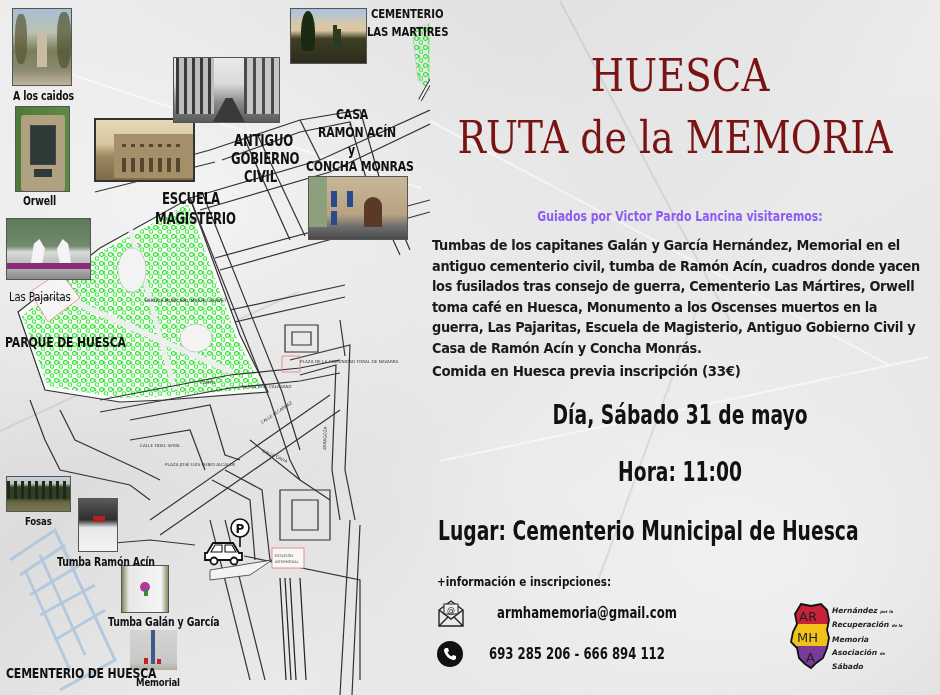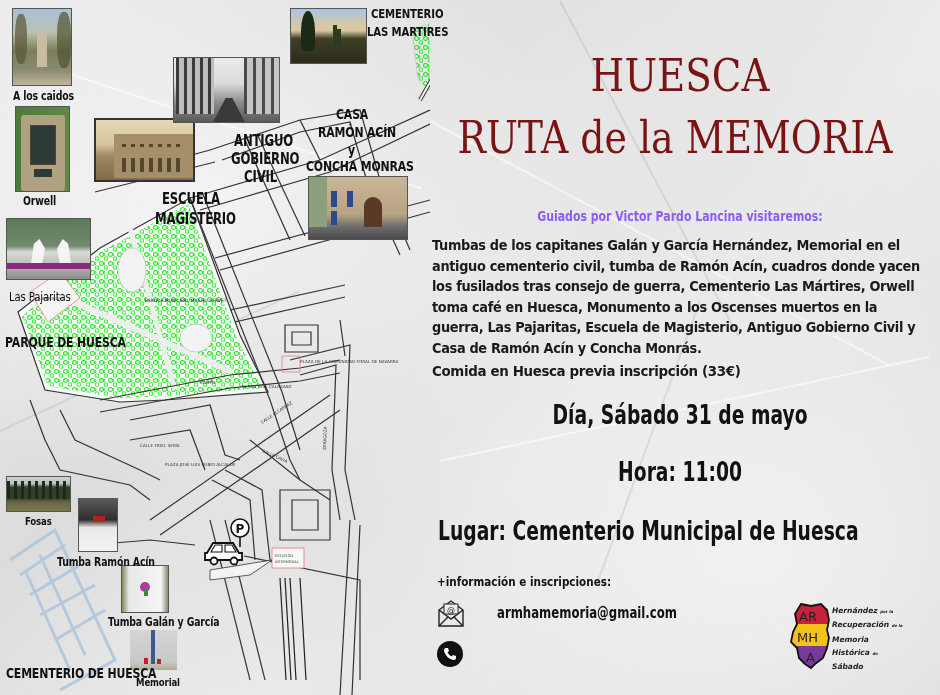--- a/index.html
+++ b/index.html
@@ -281,20 +281,21 @@
     <text x="10" y="14.5" font-size="8" fill="#222" font-family="DejaVu Sans, sans-serif">@</text>
   </svg>
   <div class="txt" style="margin-left:32px;"><span>armhamemoria@gmail.com</span></div>
 </div>
 
 <div class="contact" style="top:641px;">
   <svg width="26" height="26" viewBox="0 0 26 26">
     <circle cx="13" cy="13" r="13" fill="#111"></circle>
     <path d="M8.5 7 L11 7 L12 10 L10.5 11.5 Q12 14.5 14.5 15.5 L16 14 L19 15 L19 17.5 Q18 19.5 16 19 Q9 17 7 10 Q6.5 8 8.5 7 Z" fill="#fff"></path>
   </svg>
+  <div class="txt" style="margin-left:26px;"><span>693 285 206 - 666 894 112</span></div>
 </div>
 
 <div id="armha">
   <svg width="44" height="68" viewBox="0 0 44 68" style="position:absolute;left:0;top:2px;">
     <defs>
       <clipPath id="aragon">
         <path d="M12 2 L22 4 L32 2 L38 8 L40 18 L38 28 L40 36 L38 46 L34 56 L26 62 L22 66 L16 62 L10 56 L8 46 L2 40 L4 30 L8 22 L6 12 Z"></path>
       </clipPath>
     </defs>
     <g clip-path="url(#aragon)">
@@ -304,16 +305,16 @@
     </g>
     <path d="M12 2 L22 4 L32 2 L38 8 L40 18 L38 28 L40 36 L38 46 L34 56 L26 62 L22 66 L16 62 L10 56 L8 46 L2 40 L4 30 L8 22 L6 12 Z" fill="none" stroke="#111" stroke-width="1.8"></path>
     <text x="10" y="19" font-size="13" font-family="DejaVu Sans, sans-serif" fill="#222">AR</text>
     <text x="8" y="40" font-size="13" font-family="DejaVu Sans, sans-serif" fill="#222">MH</text>
     <text x="17" y="60" font-size="13" font-family="DejaVu Sans, sans-serif" fill="#222">A</text>
   </svg>
   <div id="armha-text">
     <div><span>Hernández</span> <span class="small">por la</span></div>
     <div><span>Recuperación</span> <span class="small">de la</span></div>
     <div><span>Memoria</span></div>
-    <div><span>Histórica</span> <span class="small">de</span></div>
+    <div><span>Asociación</span> <span class="small">de</span></div>
     <div><span>Sábado</span></div>
   </div>
 </div>
 
 </body></html>

